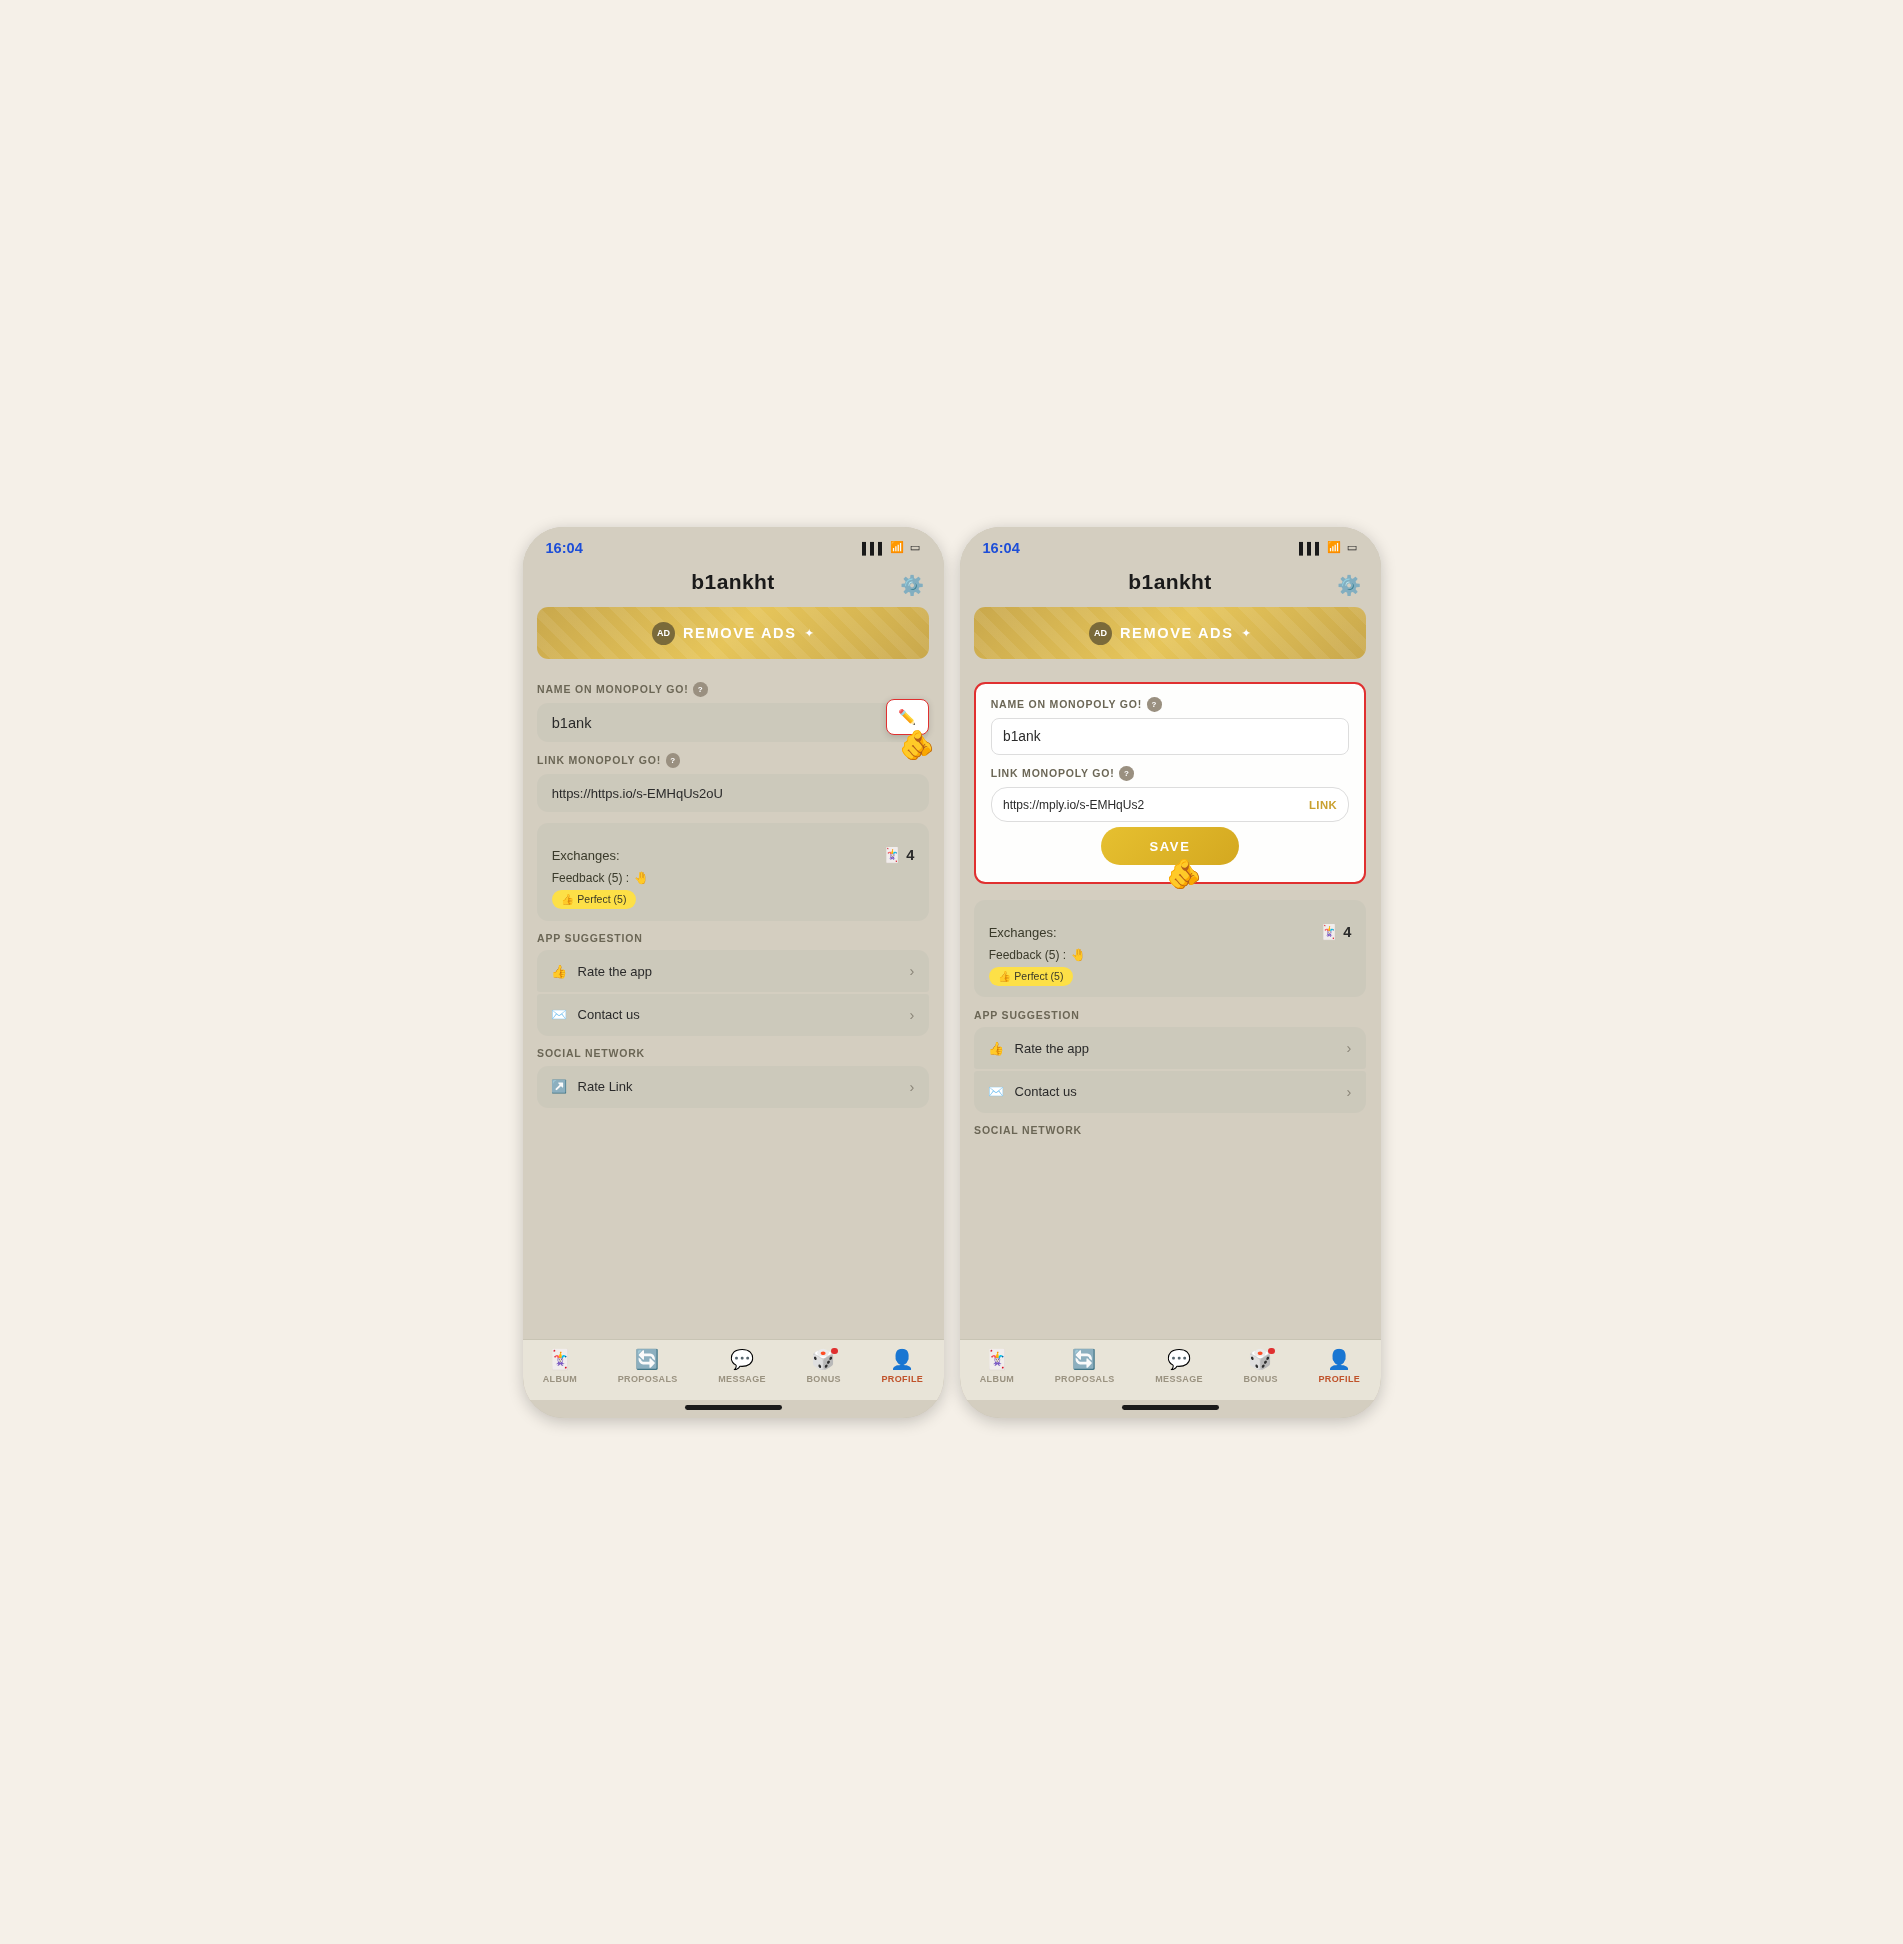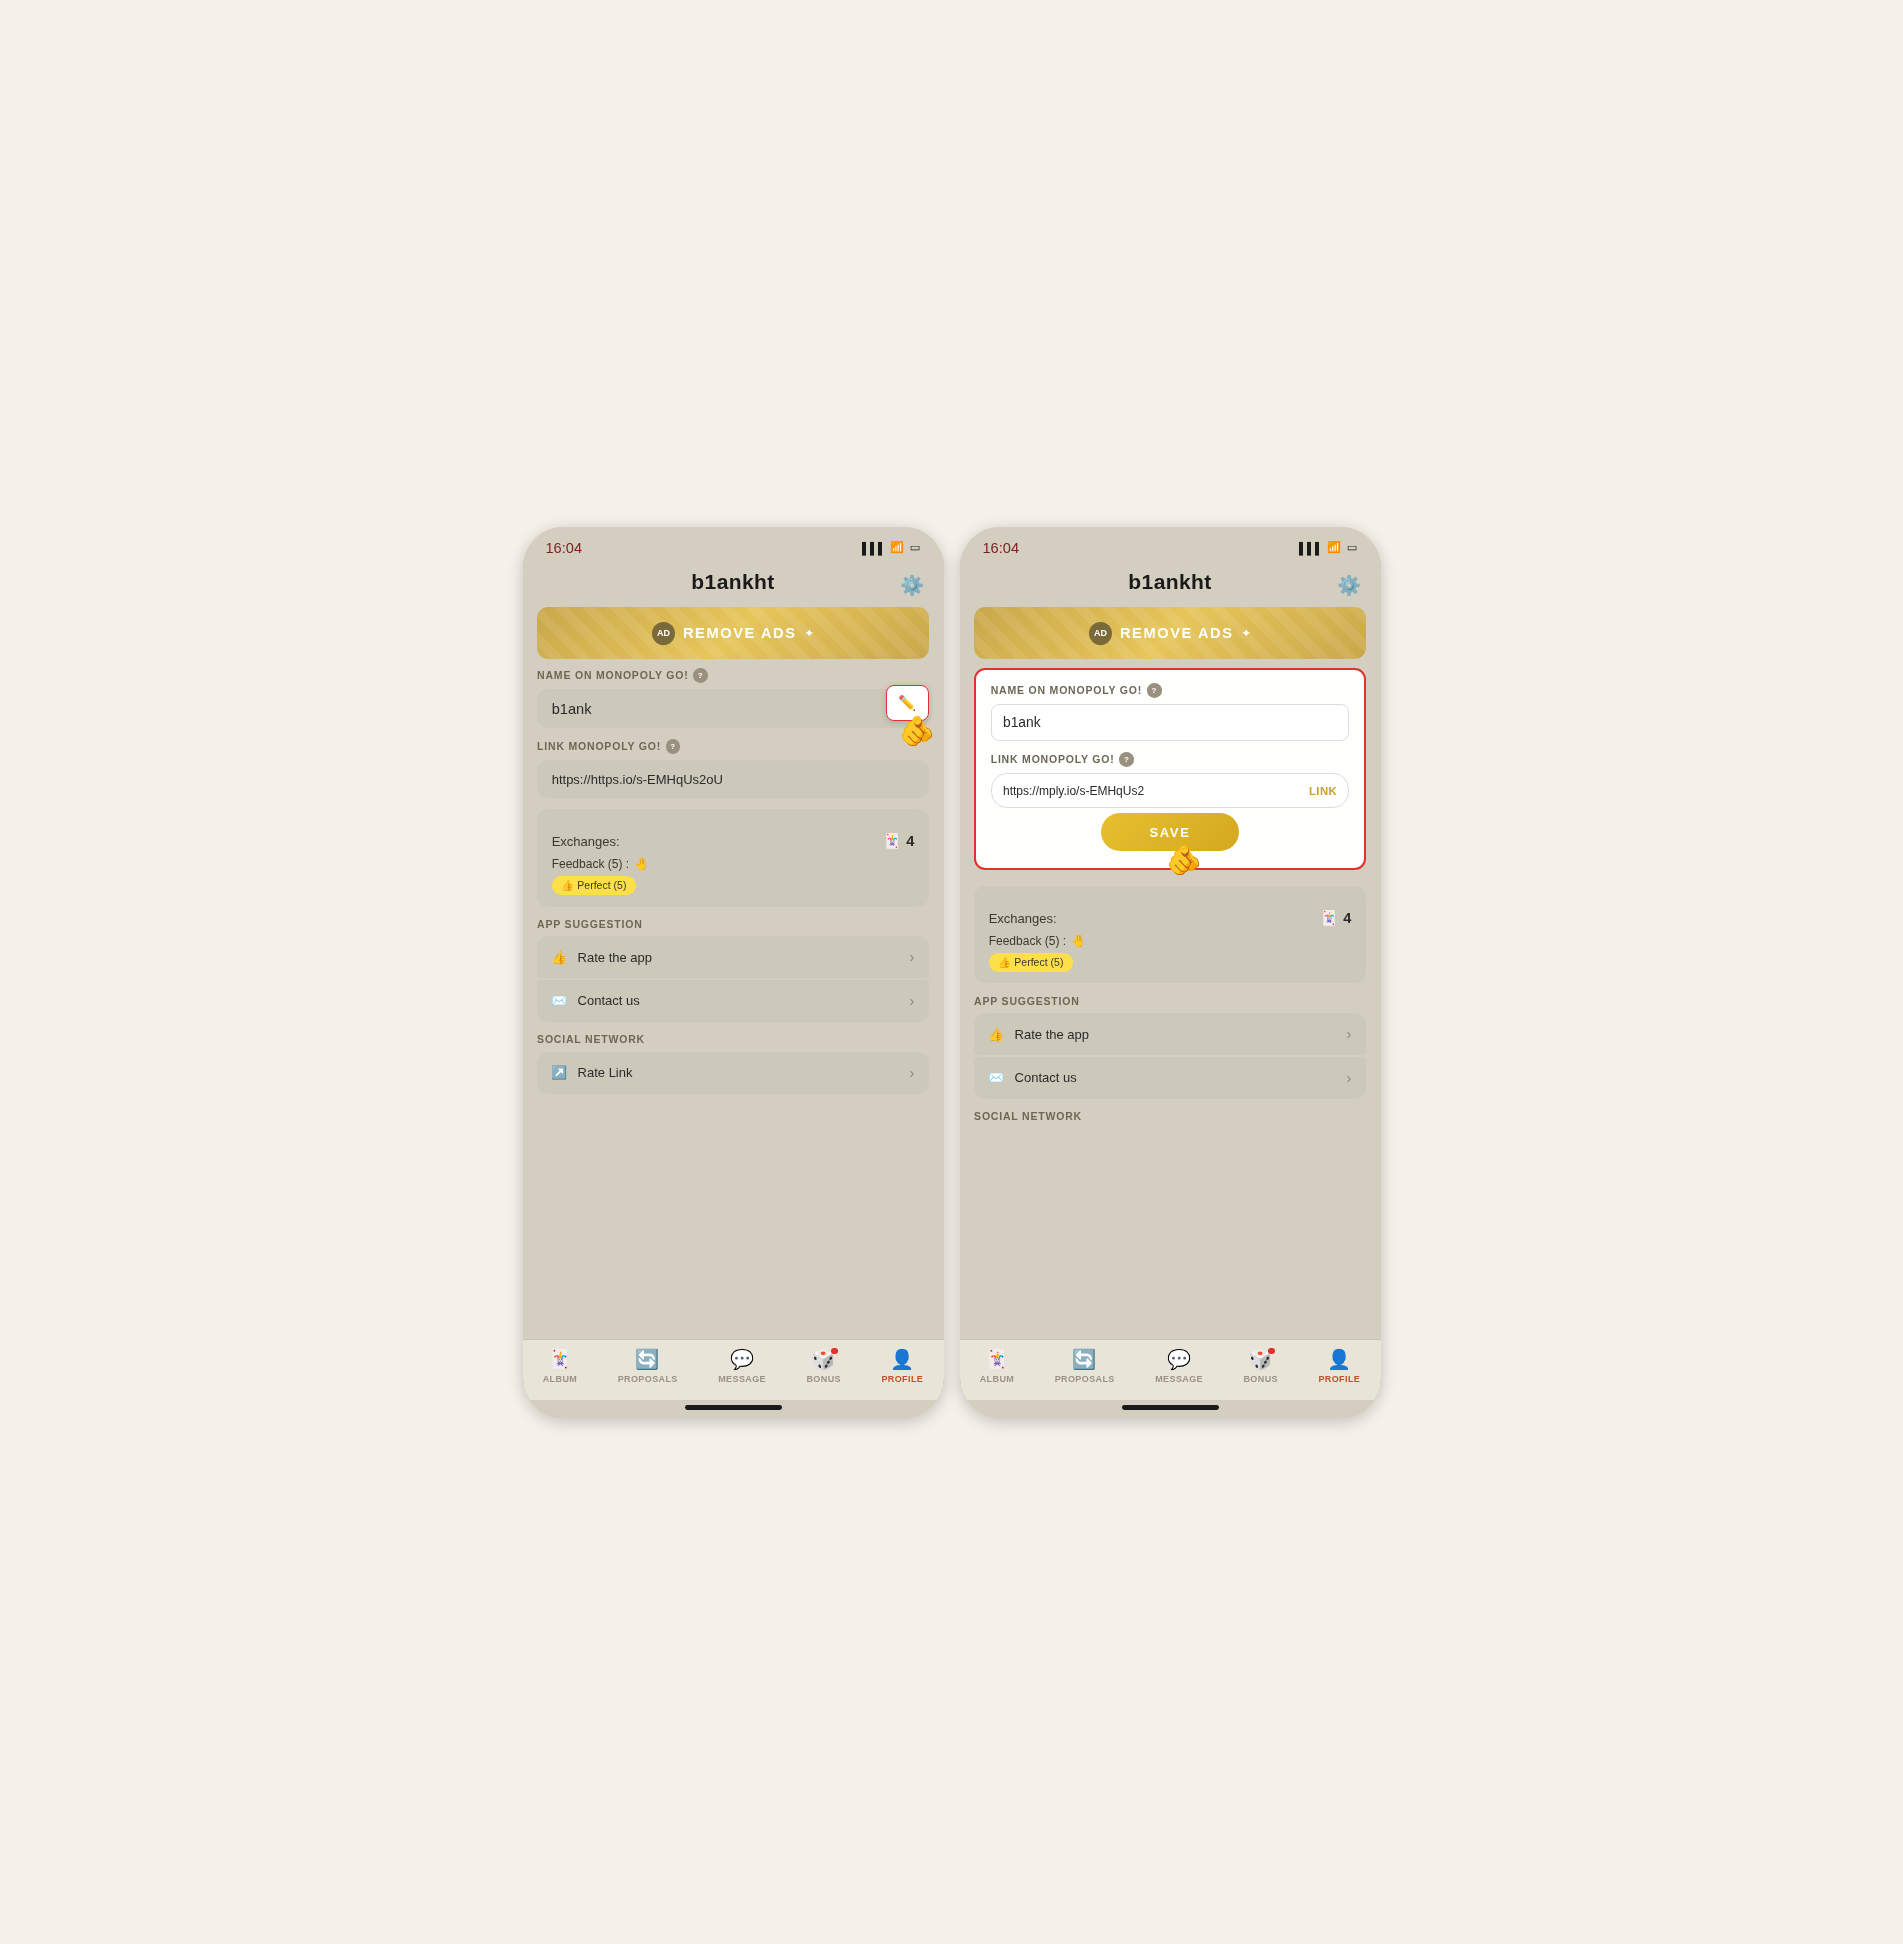--- a/index.html
+++ b/index.html
@@ -37,22 +37,22 @@
     }
     .status-bar {
       display: flex;
       justify-content: space-between;
       align-items: center;
       padding: 13px 23px 6.5px;
       background: #d4cec0;
     }
     .status-time {
       font-size: 14.6px;
-      font-weight: 400;
-      color: #7f1d1d;
+      font-weight: 700;
+      color: #1d4ed8;
     }
     .status-icons {
       display: flex;
       align-items: center;
       gap: 4.9px;
     }
     .status-icons span {
       font-size: 11.3px;
       color: #1a1a1a;
     }
@@ -86,21 +86,21 @@
     .remove-ads-btn {
       width: 100%;
       background: linear-gradient(135deg, #c9a84c, #e6c55a, #c9a84c);
       border: none;
       border-radius: 11.3px;
       padding: 14.6px 16px;
       display: flex;
       align-items: center;
       justify-content: center;
       gap: 8px;
-      margin-bottom: 9px;
+      margin-bottom: 23px;
       cursor: pointer;
       position: relative;
       overflow: hidden;
     }
     .remove-ads-btn::before {
       content: '';
       position: absolute;
       top: 0; left: 0; right: 0; bottom: 0;
       background: repeating-linear-gradient(
         45deg,

